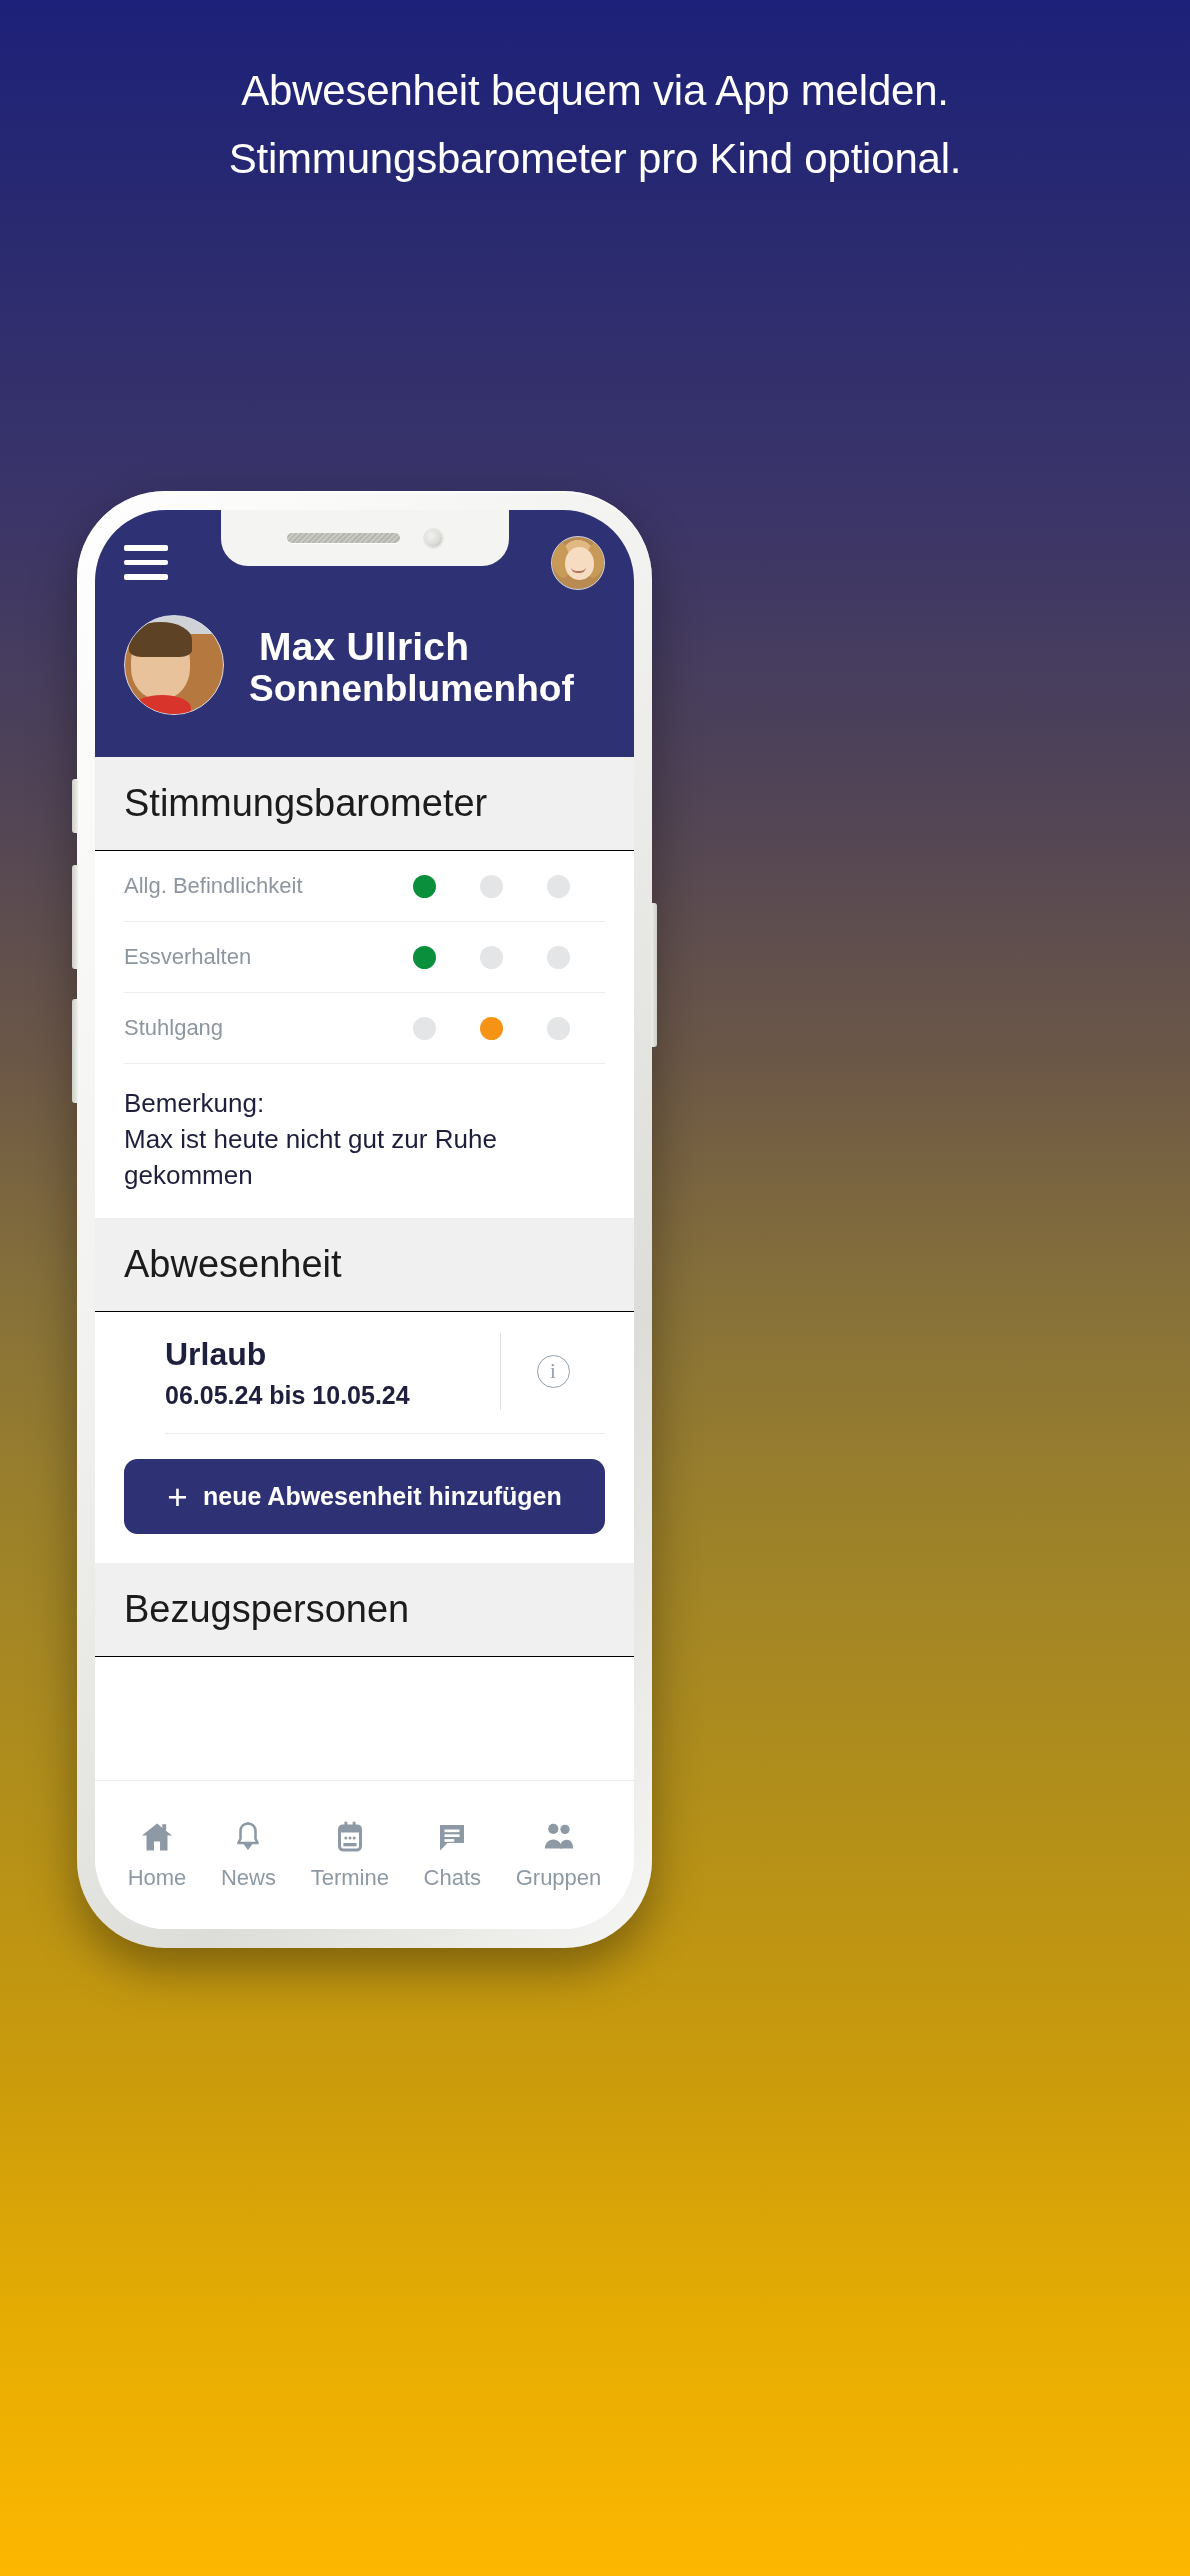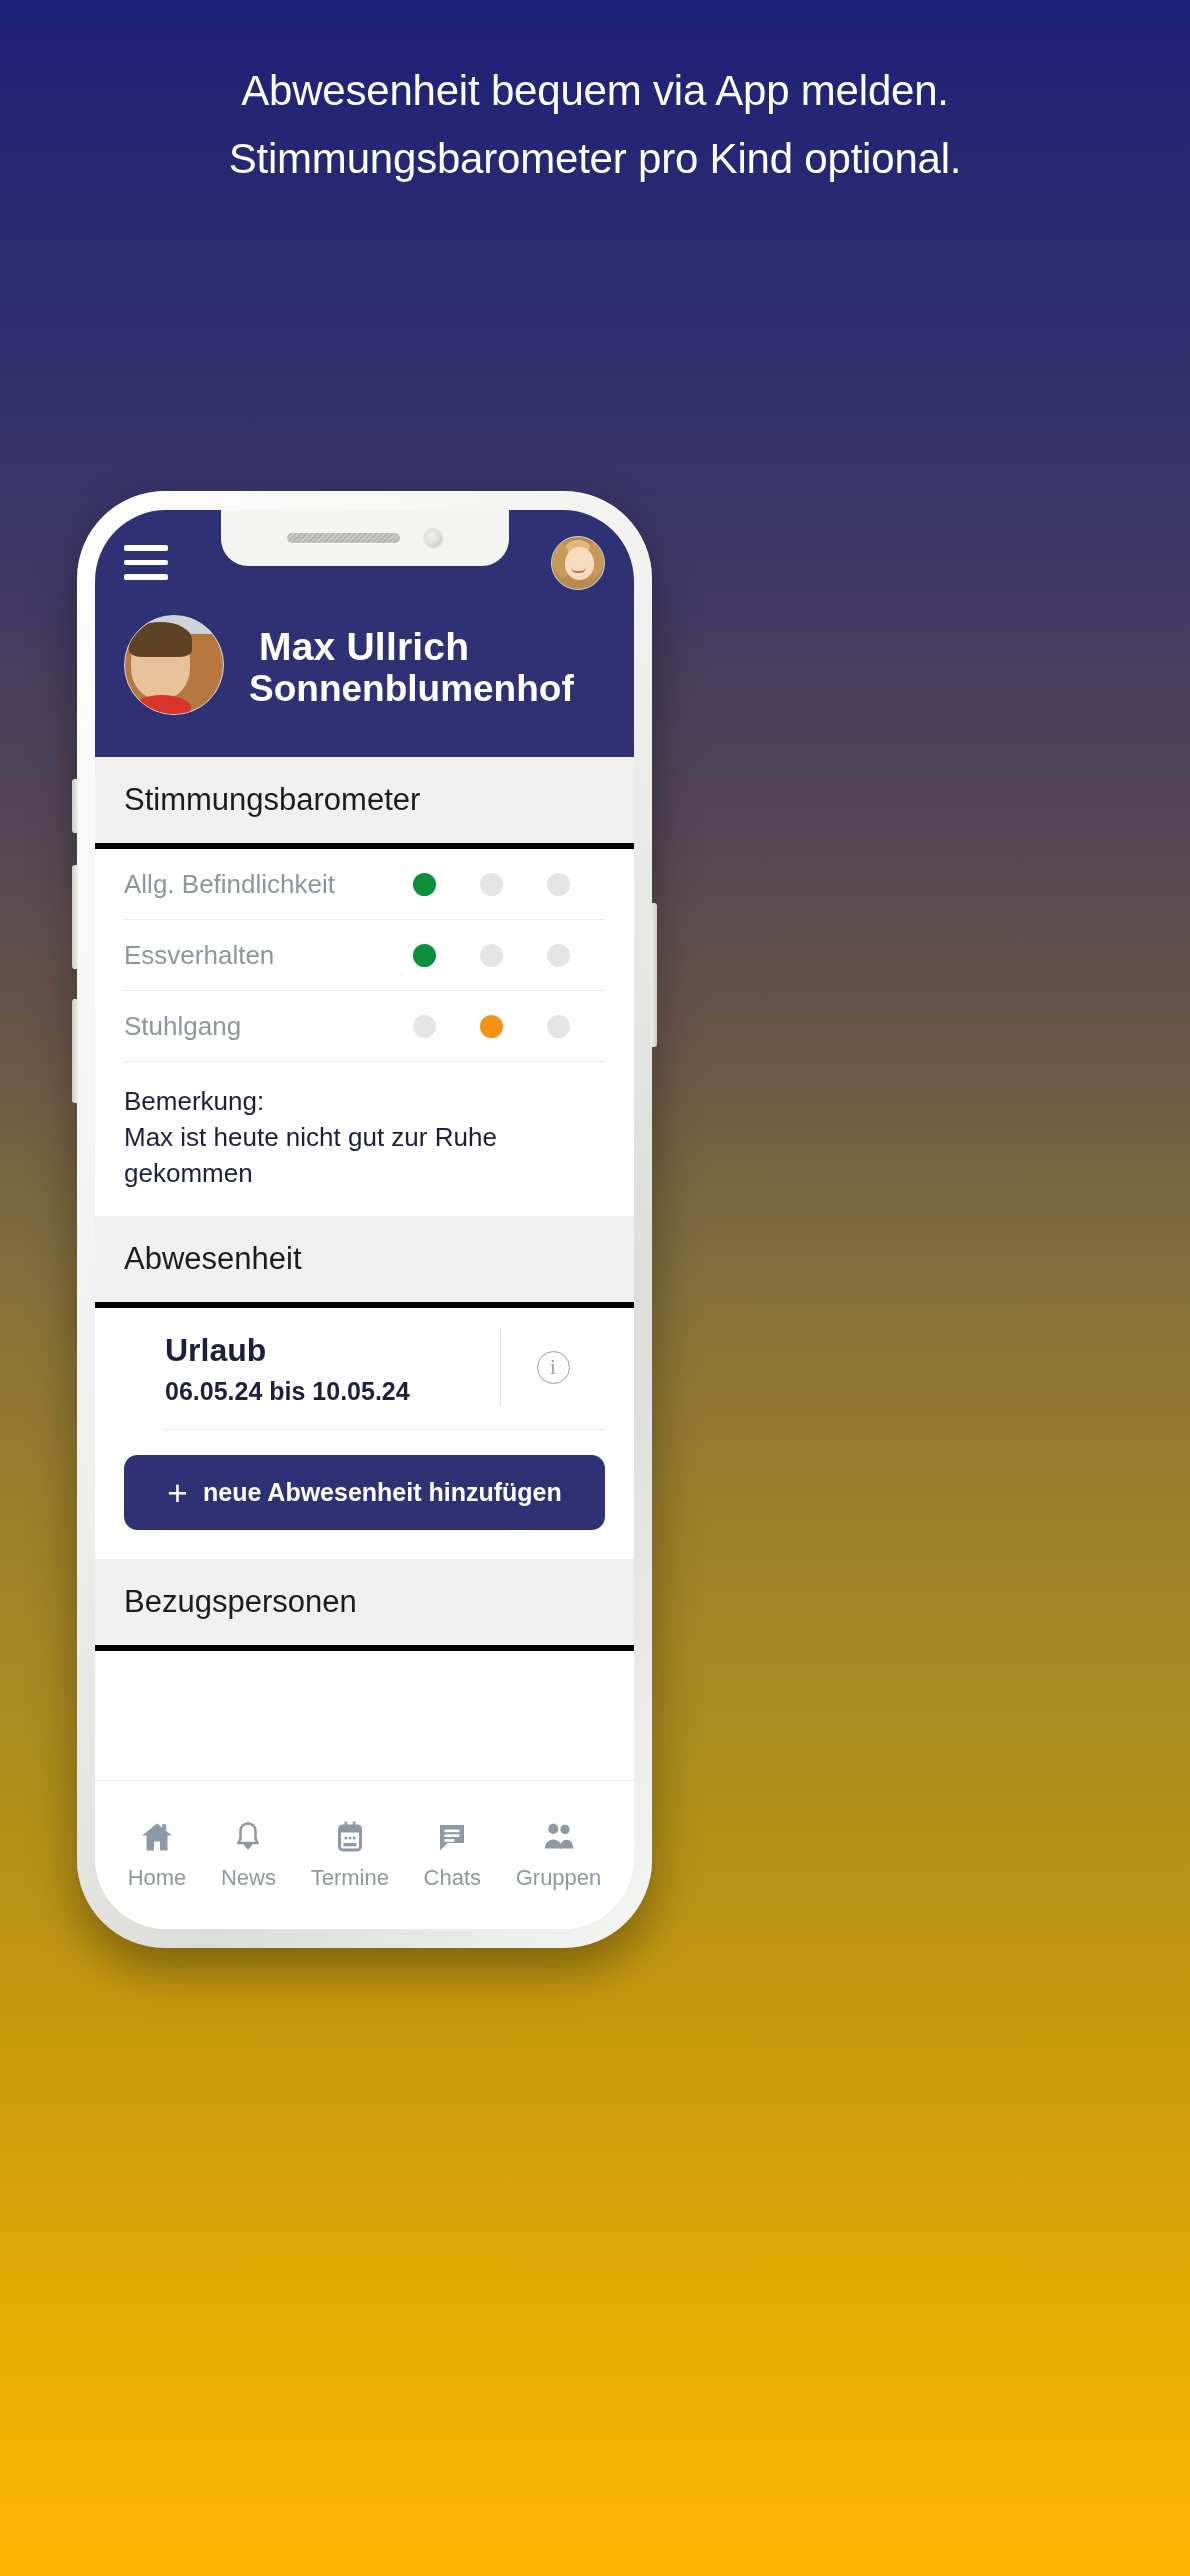--- a/index.html
+++ b/index.html
@@ -130,32 +130,32 @@
   .child-avatar .shirt {
     position:absolute; left:7.7px; bottom:-5.7px; width:58px; height:25px;
     background:#d8342b; border-radius:50% 50% 0 0;
   }
   .child-name { color:#ffffff; font-size:39px; font-weight:700; line-height:46px; letter-spacing:0.2px;margin-left:10px; }
   .child-group { color:#ffffff; font-size:37px; font-weight:700; line-height:35px; margin-top:1.9px; }
 
   
   .section-head {
     background:#f0f0f0; padding:25px 29px;
-    font-size:31px; color:#1c1c1c; font-weight:400;
-    border-bottom:6px solid #000000;
+    font-size:38px; color:#1c1c1c; font-weight:400;
+    border-bottom:1px solid #000000;
   }
   .panel { background:#ffffff; padding:0 29px; }
 
   
   .baro-row {
     display:flex; align-items:center; height:71px;
     border-bottom:1px solid #ececec;
   }
   .baro-row:last-child { border-bottom:none; }
-  .baro-label { flex:1; font-size:26px; color:#8d96a0; }
+  .baro-label { flex:1; font-size:22px; color:#8d96a0; }
   .dots { display:flex; gap:44px; padding-right:35px; }
   .dot { width:23px; height:23px; border-radius:50%; background:#e3e5e7; }
   .dot.green  { background:#0a8f3c; }
   .dot.orange { background:#f59315; }
   .dot.red    { background:#ec1c24; }
 
   .remark { padding:21px 0 25px 0; }
   .remark div { font-size:26px; font-weight:400; color:#1d1f3d; line-height:36px; }
 
   

